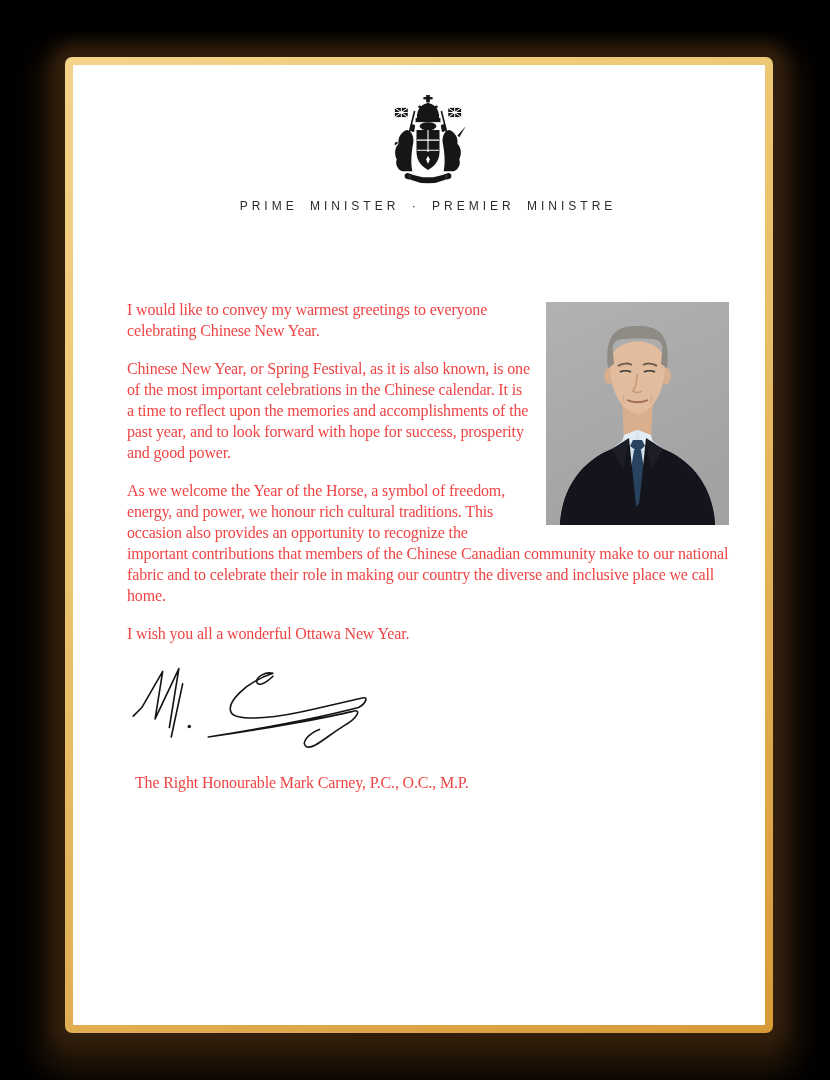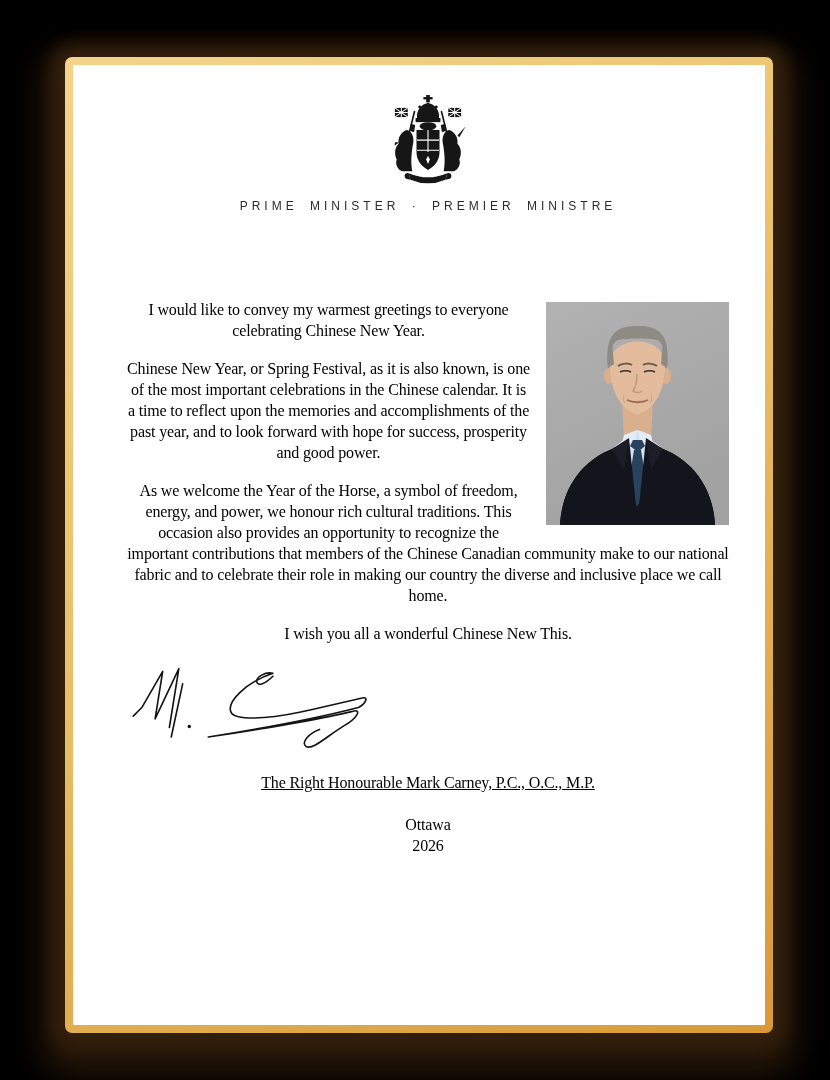--- a/index.html
+++ b/index.html
@@ -50,22 +50,22 @@
     word-spacing: 5px;
     color: #2b2b2b;
     white-space: nowrap;
   }
   .letter {
     margin-top: 86px;
     font-family: "Liberation Serif", serif;
     font-size: 16px;
     line-height: 21px;
     letter-spacing: -0.15px;
-    color: #000000;
-    text-align: center;
+    color: #ef4444;
+    text-align: left;
   }
   .letter p {
     margin: 0 0 17px 0;
   }
   .portrait-wrap {
     float: right;
     width: 183px;
     height: 223px;
     margin: 3px 0 14px 16px;
   }
@@ -74,22 +74,21 @@
     width: 100%;
     height: 100%;
   }
   .signature {
     display: block;
     margin: 10px 0 16px 0;
     width: 250px;
     height: 95px;
   }
   .signatory p {
-    margin: 16px;
-    text-decoration: underline;
+    margin: 8px;
   }
   .place-block {
     margin-top: 21px;
   }
   .place-block p {
     margin: 0;
   }
 </style>
 </head>
 <body>
@@ -190,35 +189,31 @@
           <path d="M81 98 C87 101 96 101 102 98" stroke="#9c6a55" stroke-width="1.8" fill="none"></path>
 
           <path d="M78 93 C77 96 77 99 79 101" stroke="#d0a380" stroke-width="1" fill="none"></path>
           <path d="M105 93 C106 96 106 99 104 101" stroke="#d0a380" stroke-width="1" fill="none"></path>
         </svg>
       </div>
 
       <p>I would like to convey my warmest greetings to everyone celebrating Chinese New Year.</p>
       <p>Chinese New Year, or Spring Festival, as it is also known, is one of the most important celebrations in the Chinese calendar. It is a time to reflect upon the memories and accomplishments of the past year, and to look forward with hope for success, prosperity and good power.</p>
       <p>As we welcome the Year of the Horse, a symbol of freedom, energy, and power, we honour rich cultural traditions. This occasion also provides an opportunity to recognize the important contributions that members of the Chinese Canadian community make to our national fabric and to celebrate their role in making our country the diverse and inclusive place we call home.</p>
-      <p>I wish you all a wonderful Chinese New This.</p>
+      <p>I wish you all a wonderful Ottawa New Year.</p>
 
       <svg class="signature" viewBox="0 0 260 100">
         <g fill="none" stroke="#141414" stroke-width="1.7" stroke-linecap="round" stroke-linejoin="round">
           <path d="M5 58 L14 49 L36 11 L28 61 L53 8 L43 70"></path>
           <path d="M57 24 L45 80"></path>
           <path d="M152 16 C144 24 136 27 135 22 C134 17 144 11 152 13 C122 23 103 44 108 54 C112 62 142 62 180 54 C207 48 238 41 246 39 C253 37 250 45 242 49 C192 62 122 74 84 80 C142 72 216 58 236 53 C246 50 241 60 227 68 C209 79 194 94 187 90 C181 86 190 76 201 72"></path>
         </g>
         <circle cx="64" cy="69" r="1.8" fill="#141414"></circle>
       </svg>
 
       <div class="signatory">
         <p>The Right Honourable Mark Carney, P.C., O.C., M.P.</p>
       </div>
 
-      <div class="place-block">
-        <p>Ottawa</p>
-        <p>2026</p>
-      </div>
 
     </div>
   </div>
 </div>
 
 </body></html>

